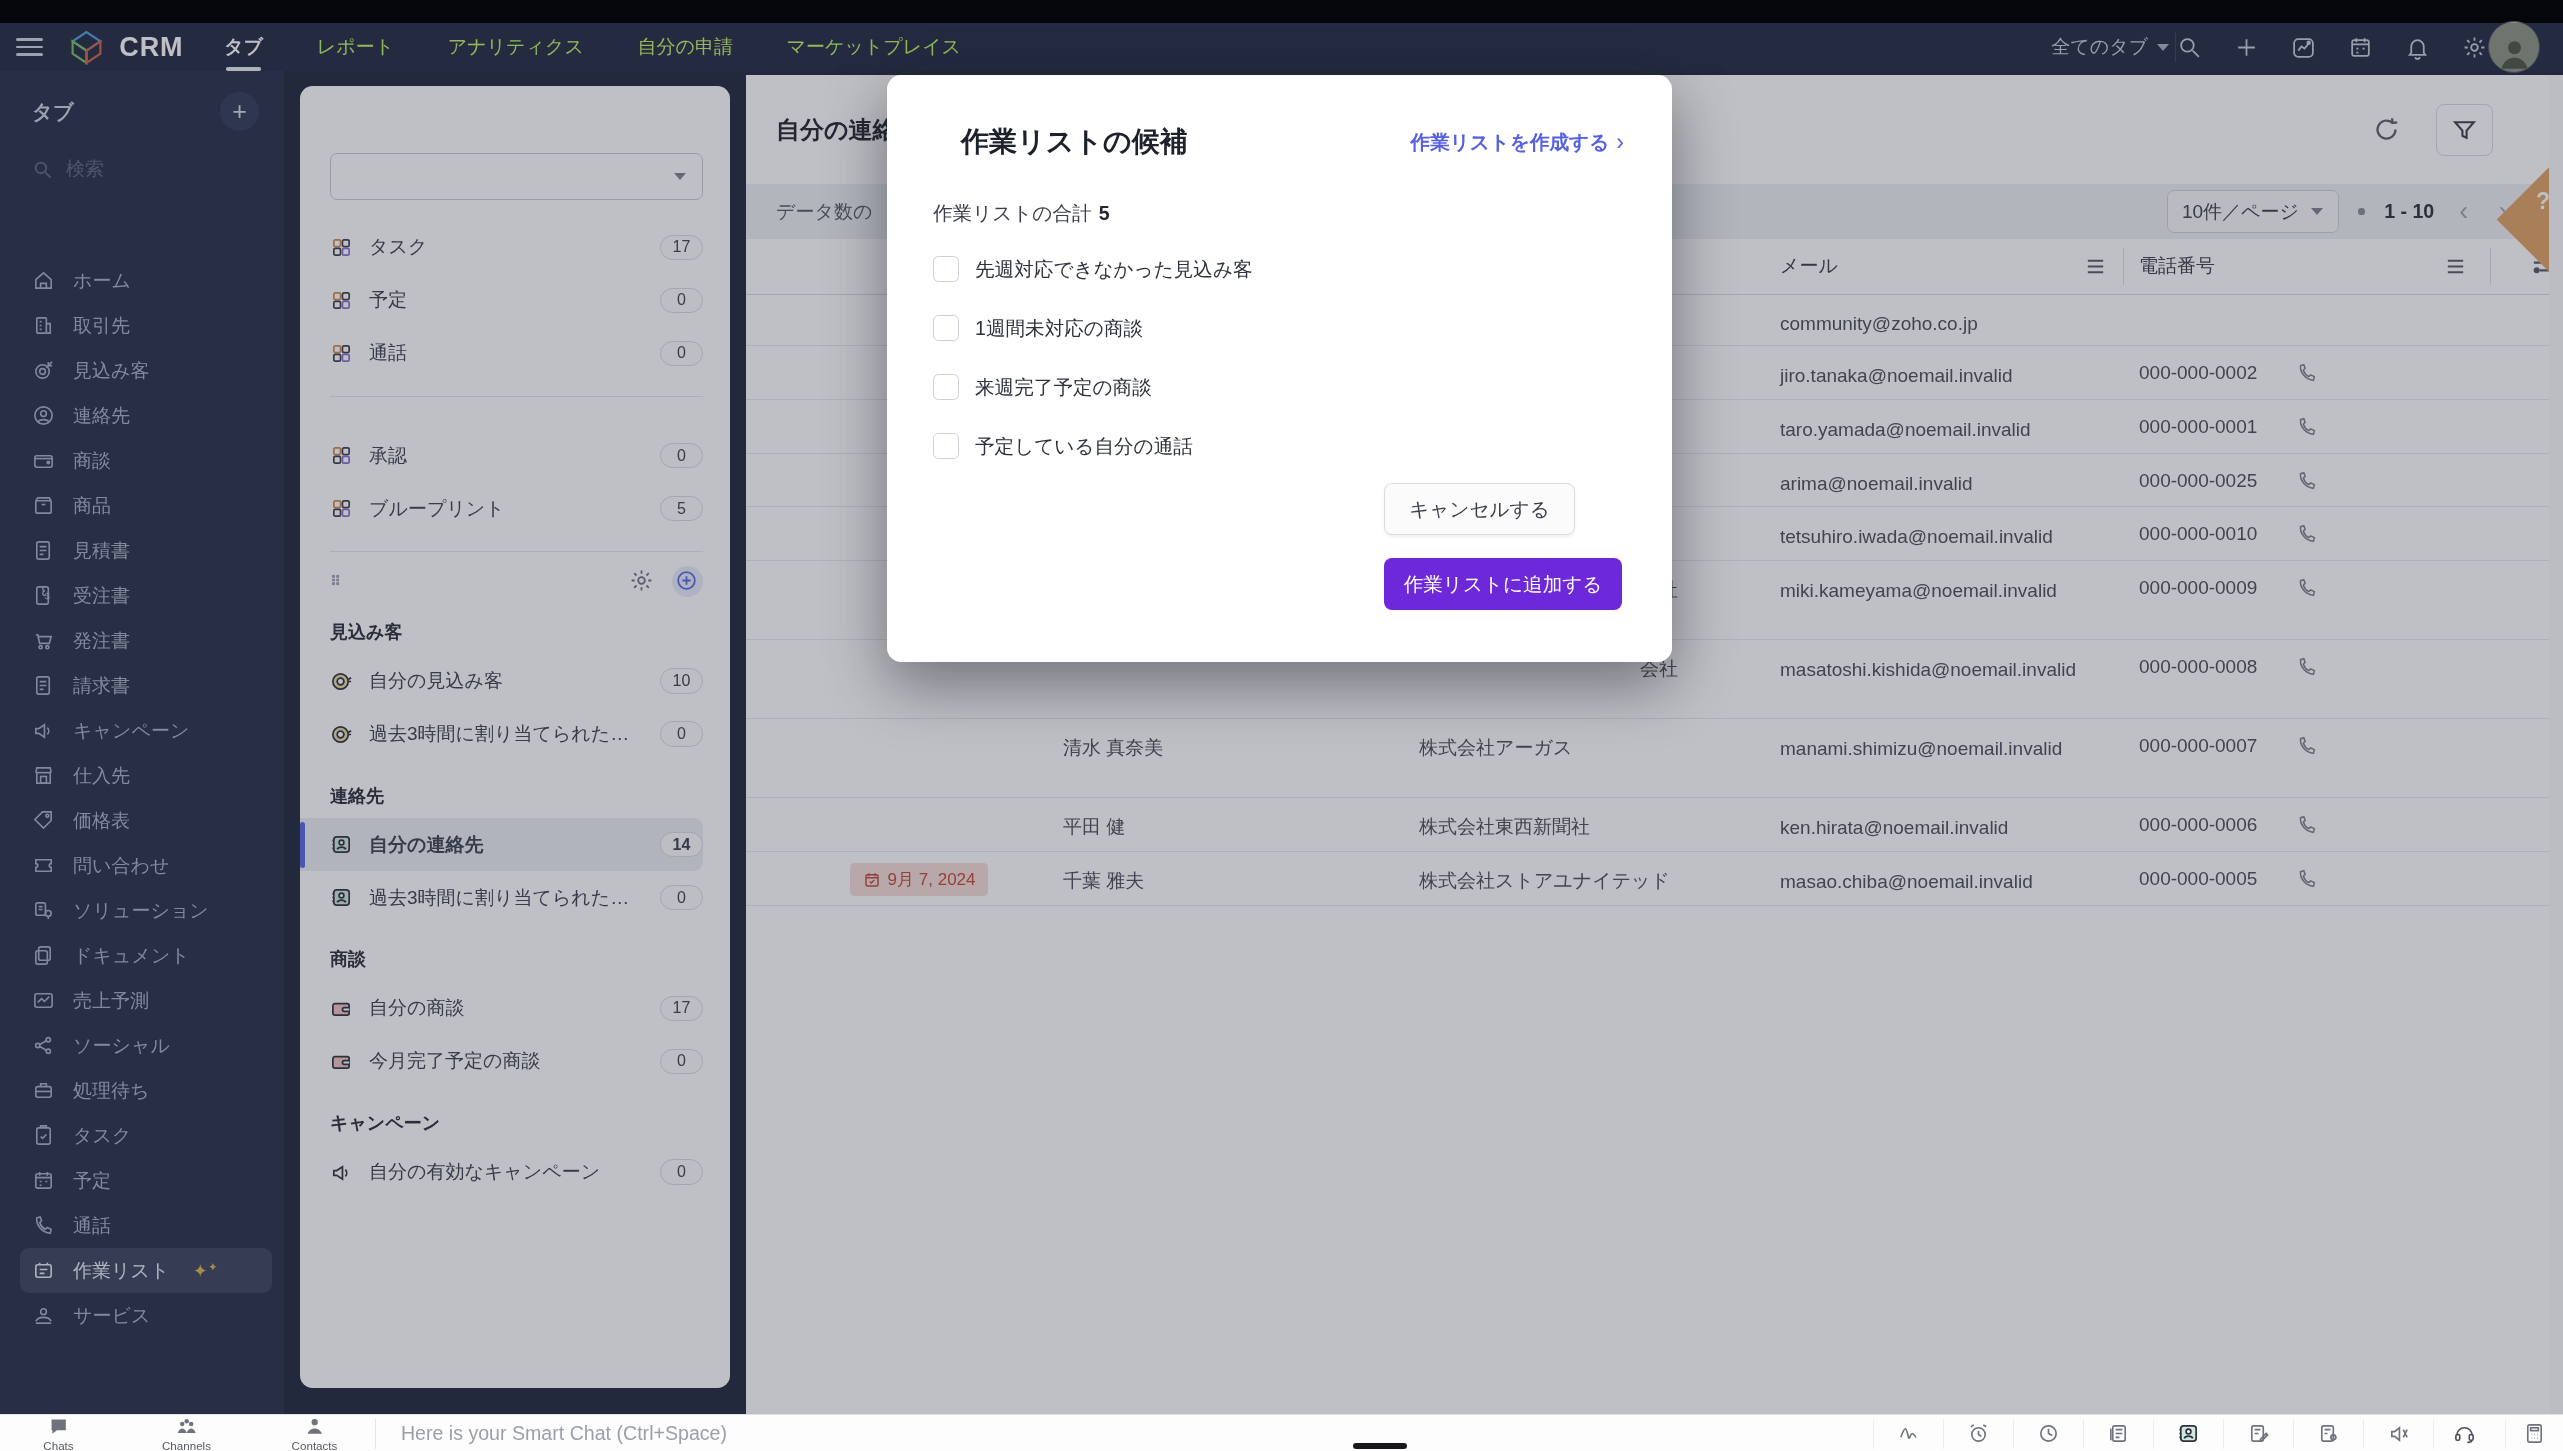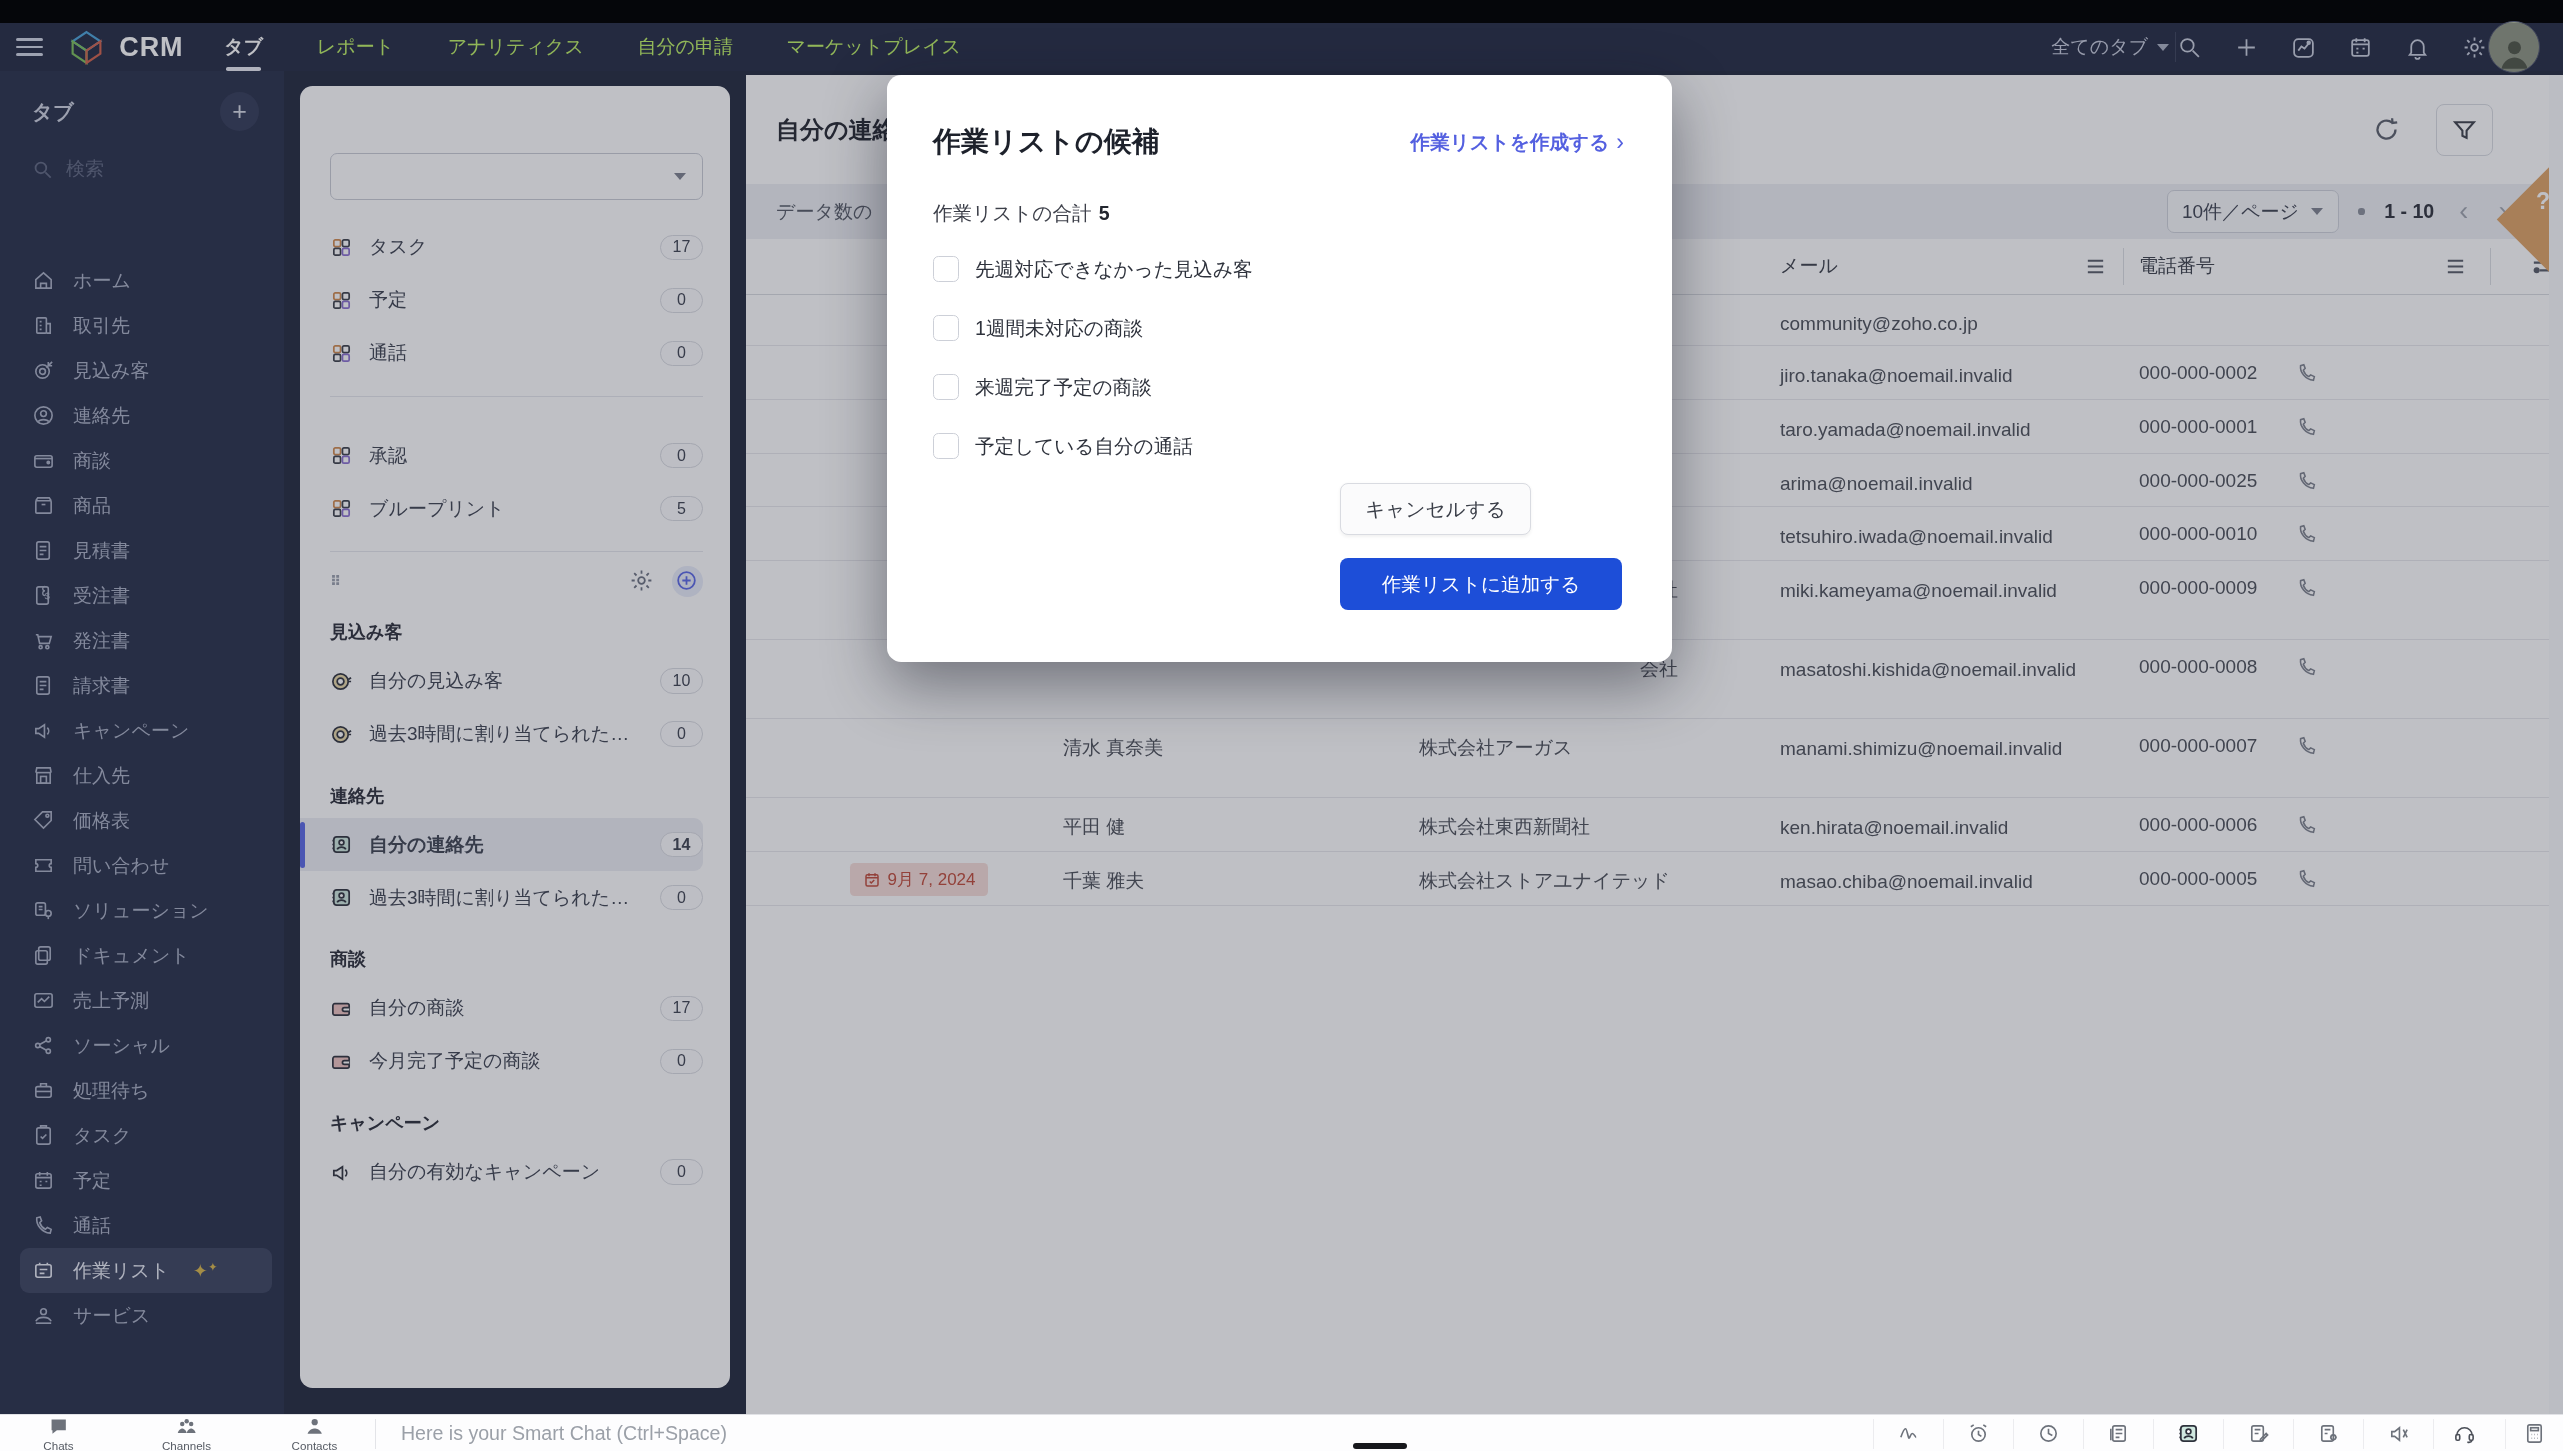--- a/index.html
+++ b/index.html
@@ -104,34 +104,34 @@
   .bb-right .ric svg{width:23px;height:23px;}
   .support{display:flex;align-items:center;gap:9px;border-left:0.9px solid #ececef;padding:0 19.6px;font-size:18px;color:#4b4f58;cursor:pointer;height:30px;}
   .support svg{width:23px;height:23px;}
   .calc{width:57px;height:30px;display:flex;align-items:center;justify-content:center;border-left:0.9px solid #ececef;cursor:pointer;}
   .calc svg{width:23px;height:23px;}
   .blackbar{position:absolute;left:1353px;bottom:2.7px;width:54px;height:6.2px;background:#17181c;border-radius:3.6px;z-index:70;}
   
   .overlay{position:absolute;left:0;top:23px;right:0;bottom:37px;background:rgba(43,48,62,0.30);z-index:40;}
   .modal{position:absolute;left:887px;top:75px;width:785px;height:587px;background:#ffffff;border-radius:14.3px;z-index:50;
          box-shadow:0 21.4px 62px rgba(15,18,30,0.45);padding:0;}
-  .modal-head{display:flex;align-items:center;justify-content:space-between;padding:48px 48px 0 46px;}
+  .modal-head{display:flex;align-items:center;justify-content:space-between;padding:48px 48px 0 46px;margin-left:28px;}
   .modal-head h2{margin:0;font-size:28px;color:#1d212b;font-weight:bold;}
   .create-link{color:#5460e0;font-size:19.6px;font-weight:bold;cursor:pointer;display:flex;align-items:center;gap:7.1px;text-decoration:none;}
   .create-link .lchev{font-size:23px;font-weight:normal;}
   .modal-sub{padding:39px 48px 0 46px;font-size:19.6px;color:#3c3f49;}
   .modal-sub b{margin-left:7.1px;color:#23262f;}
   .opts{padding:12.5px 48px 0 46px;}
   .opt{display:flex;align-items:center;gap:16px;height:59px;cursor:pointer;}
   .cbx{width:24px;height:24px;border:1.8px solid #cdd0d8;border-radius:5.4px;background:#fff;flex:none;}
   .opt span{font-size:19.6px;color:#2e323c;}
   .modal-actions{position:absolute;right:50px;bottom:52px;display:flex;gap:23px;flex-direction:column;}
   .btn{height:52px;border-radius:8px;font-size:19.6px;cursor:pointer;font-family:inherit;}
   .btn-cancel{width:191px;background:#fbfbfc;border:0.9px solid #d9dbe1;color:#3a3e48;box-shadow:0 1.8px 3.6px rgba(0,0,0,0.06);}
-  .btn-submit{width:282px;background:#1d4ed8;border:none;color:#ffffff;}
+  .btn-submit{width:238px;background:#6d28d9;border:none;color:#ffffff;}
 </style>
 </head>
 <body>
 
 <div class="app">
   <div class="topstrip"></div>
 
   <header class="nav">
     <span class="hamburger">
         <i></i>

